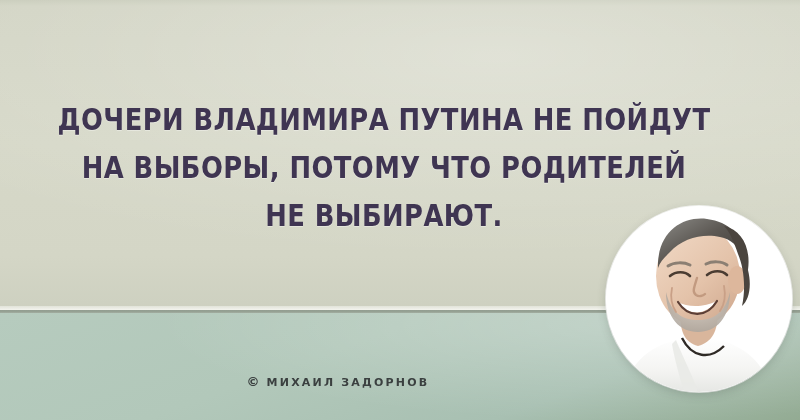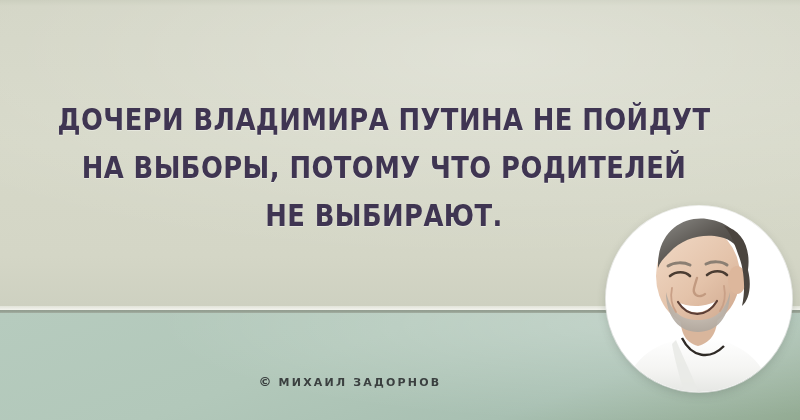--- a/index.html
+++ b/index.html
@@ -109,21 +109,21 @@
     letter-spacing: 0.5px;
     transform: scaleX(0.86);
     transform-origin: center center;
     white-space: nowrap;
     text-shadow: 0 1px 0 rgba(255,255,255,0.35);
   }
 
   
   .attribution {
     position: absolute;
-    left: 12px;
+    left: 0;
     top: 374px;
     width: 676px;
     text-align: center;
     z-index: 4;
     color: #3b4040;
     font-family: "DejaVu Sans", sans-serif;
     font-weight: bold;
     font-size: 11px;
     letter-spacing: 2.2px;
     white-space: nowrap;

